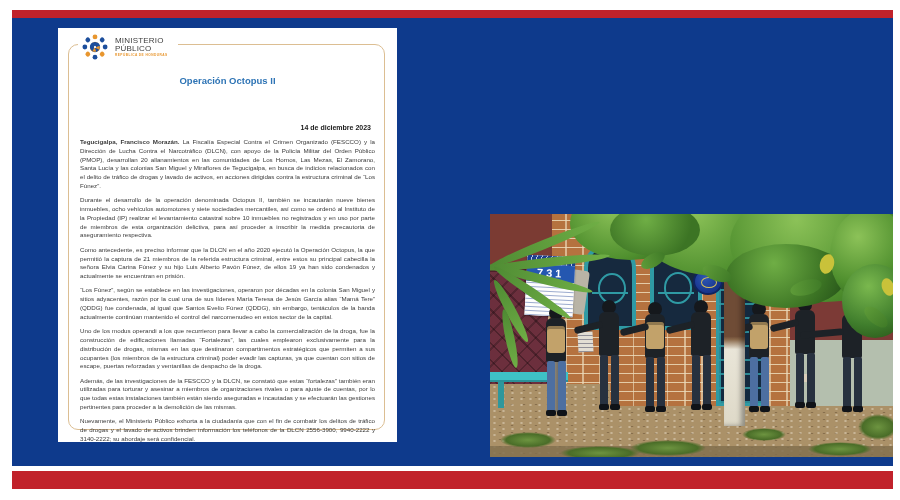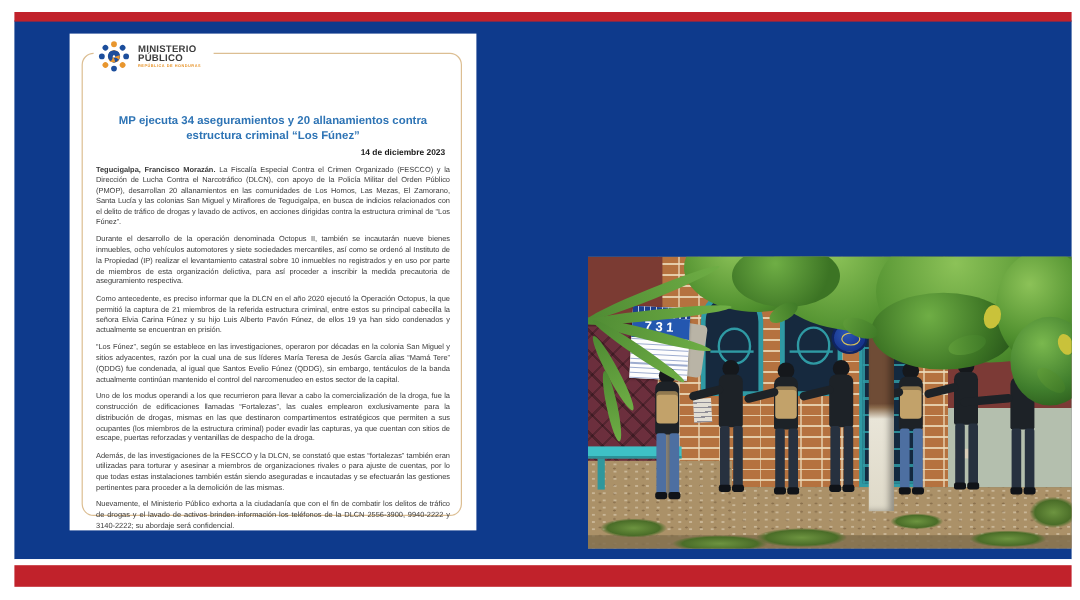--- a/index.html
+++ b/index.html
@@ -30,21 +30,21 @@
   .hl-2{top:64px;font-size:41px;transform:scaleX(.85);}
   .hl-3{top:106px;font-size:38px;transform:scaleX(.85);}
   .hl-4{top:144px;font-size:55px;transform:scaleX(.85);}
 
   
   .doc{position:absolute;left:58px;top:28px;width:339px;height:414px;background:#ffffff;}
   .doc-frame{position:absolute;left:10px;top:16px;right:12px;bottom:12px;border:1px solid var(--frame_tan);border-radius:10px;}
   .doc-logo{position:absolute;left:20px;top:2px;display:flex;align-items:center;gap:5px;background:#fff;padding:2px 10px 2px 2px;z-index:2;}
   .doc-logo svg{width:30px;height:30px;}
   .logo-text{display:flex;flex-direction:column;line-height:1;}
-  .logo-line{font-size:8px;font-weight:bold;color:#3d3d3d;letter-spacing:.2px;}
+  .logo-line{font-size:8px;font-weight:normal;color:#3d3d3d;letter-spacing:.2px;}
   .logo-tagline{font-size:3.2px;color:var(--logo_orange);letter-spacing:.45px;margin-top:1.5px;font-weight:bold;}
   .doc-op-title{position:absolute;left:0;right:0;top:47px;text-align:center;color:var(--doc_title_blue);font-weight:bold;font-size:9.5px;}
   .doc-headline{position:absolute;left:20px;right:20px;top:66px;text-align:center;color:var(--doc_title_blue);font-weight:bold;font-size:9.5px;line-height:13px;}
   .doc-date{position:absolute;right:26px;top:96px;font-size:7px;font-weight:bold;color:#1a1a1a;}
   .doc-body{position:absolute;left:22px;right:22px;top:110px;font-size:6.2px;line-height:1.42;color:#3a3a3a;text-align:justify;}
   .doc-body p{margin-bottom:5.5px;}
   .doc-body .lead{font-weight:bold;}
   .doc-footer{position:absolute;left:0;right:0;bottom:6px;text-align:center;z-index:2;}
   .doc-footer .pill{background:#fff;padding:0 9px;font-size:8px;font-weight:bold;color:var(--footer_navy);letter-spacing:.8px;}
   .doc-footer .sep{color:var(--footer_navy);padding:0 4px;}
@@ -192,24 +192,21 @@
         <use href="#pp" fill="#1C4E9C" transform="rotate(270 20 20)"></use>
         <use href="#pp" fill="#1C4E9C" transform="rotate(315 20 20)"></use>
       </svg>
       <div class="logo-text">
         <span class="logo-line">MINISTERIO</span>
         <span class="logo-line">PÚBLICO</span>
         <span class="logo-tagline">REPÚBLICA DE HONDURAS</span>
       </div>
     </div>
 
-    <div class="doc-headline">
-      <div>MP ejecuta 34 aseguramientos y 20 allanamientos contra</div>
-      <div>estructura criminal “Los Fúnez”</div>
-    </div>
+    <div class="doc-op-title">Operación Octopus II</div>
     <div class="doc-date">14 de diciembre 2023</div>
 
     <div class="doc-body">
       <p><span class="lead">Tegucigalpa, Francisco Morazán.</span><span> La Fiscalía Especial Contra el Crimen Organizado (FESCCO) y la Dirección de Lucha Contra el Narcotráfico (DLCN), con apoyo de la Policía Militar del Orden Público (PMOP), desarrollan 20 allanamientos en las comunidades de Los Hornos, Las Mezas, El Zamorano, Santa Lucía y las colonias San Miguel y Miraflores de Tegucigalpa, en busca de indicios relacionados con el delito de tráfico de drogas y lavado de activos, en acciones dirigidas contra la estructura criminal de “Los Fúnez”.</span></p>
       <p><span>Durante el desarrollo de la operación denominada Octopus II, también se incautarán nueve bienes inmuebles, ocho vehículos automotores y siete sociedades mercantiles, así como se ordenó al Instituto de la Propiedad (IP) realizar el levantamiento catastral sobre 10 inmuebles no registrados y en uso por parte de miembros de esta organización delictiva, para así proceder a inscribir la medida precautoria de aseguramiento respectiva.</span></p>
       <p><span>Como antecedente, es preciso informar que la DLCN en el año 2020 ejecutó la Operación Octopus, la que permitió la captura de 21 miembros de la referida estructura criminal, entre estos su principal cabecilla la señora Elvia Carina Fúnez y su hijo Luis Alberto Pavón Fúnez, de ellos 19 ya han sido condenados y actualmente se encuentran en prisión.</span></p>
       <p><span>“Los Fúnez”, según se establece en las investigaciones, operaron por décadas en la colonia San Miguel y sitios adyacentes, razón por la cual una de sus líderes María Teresa de Jesús García alias “Mamá Tere” (QDDG) fue condenada, al igual que Santos Evelio Fúnez (QDDG), sin embargo, tentáculos de la banda actualmente continúan mantenido el control del narcomenudeo en estos sector de la capital.</span></p>
       <p><span>Uno de los modus operandi a los que recurrieron para llevar a cabo la comercialización de la droga, fue la construcción de edificaciones llamadas “Fortalezas”, las cuales emplearon exclusivamente para la distribución de drogas, mismas en las que destinaron compartimentos estratégicos que permiten a sus ocupantes (los miembros de la estructura criminal) poder evadir las capturas, ya que cuentan con sitios de escape, puertas reforzadas y ventanillas de despacho de la droga.</span></p>
       <p><span>Además, de las investigaciones de la FESCCO y la DLCN, se constató que estas “fortalezas” también eran utilizadas para torturar y asesinar a miembros de organizaciones rivales o para ajuste de cuentas, por lo que todas estas instalaciones también están siendo aseguradas e incautadas y se efectuarán las gestiones pertinentes para proceder a la demolición de las mismas.</span></p>
       <p><span>Nuevamente, el Ministerio Público exhorta a la ciudadanía que con el fin de combatir los delitos de tráfico de drogas y el lavado de activos brinden información los teléfonos de la DLCN 2556-3900, 9940-2222 y 3140-2222; su abordaje será confidencial.</span></p>

